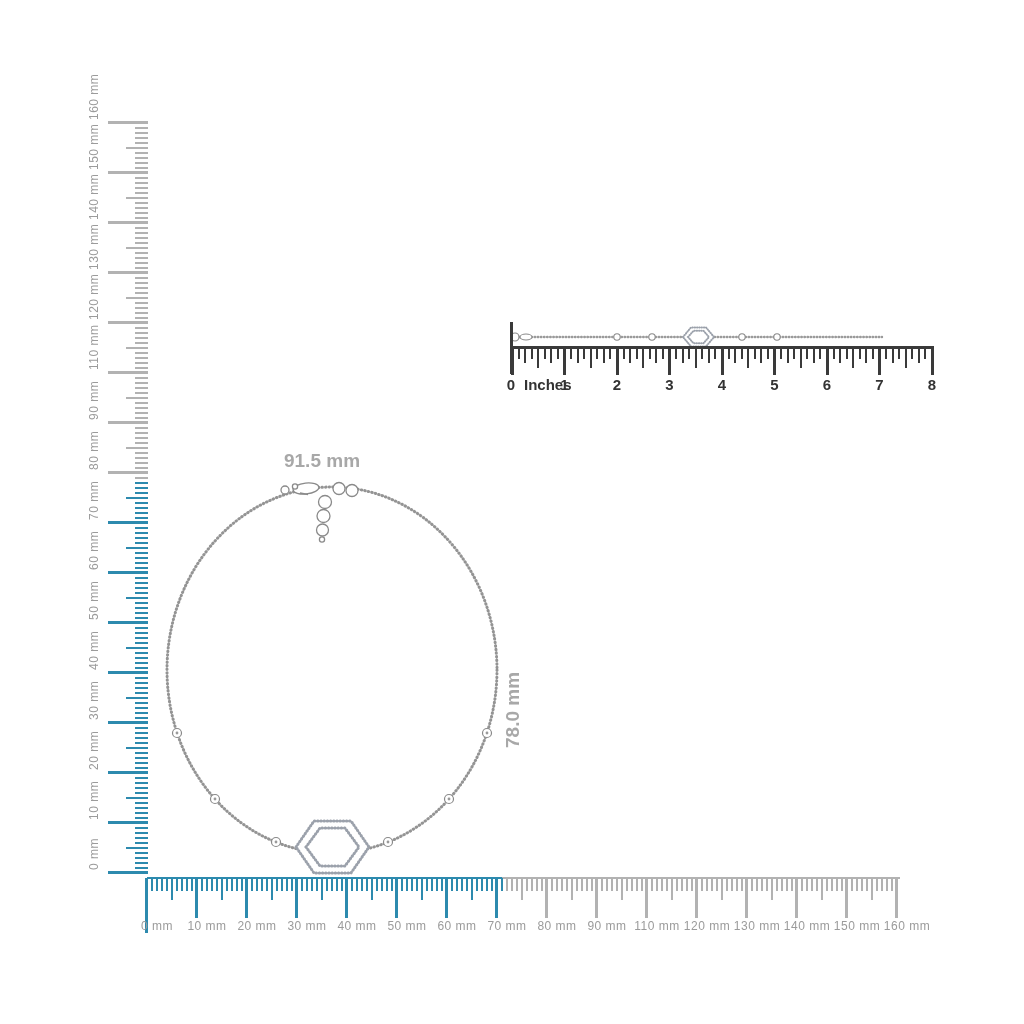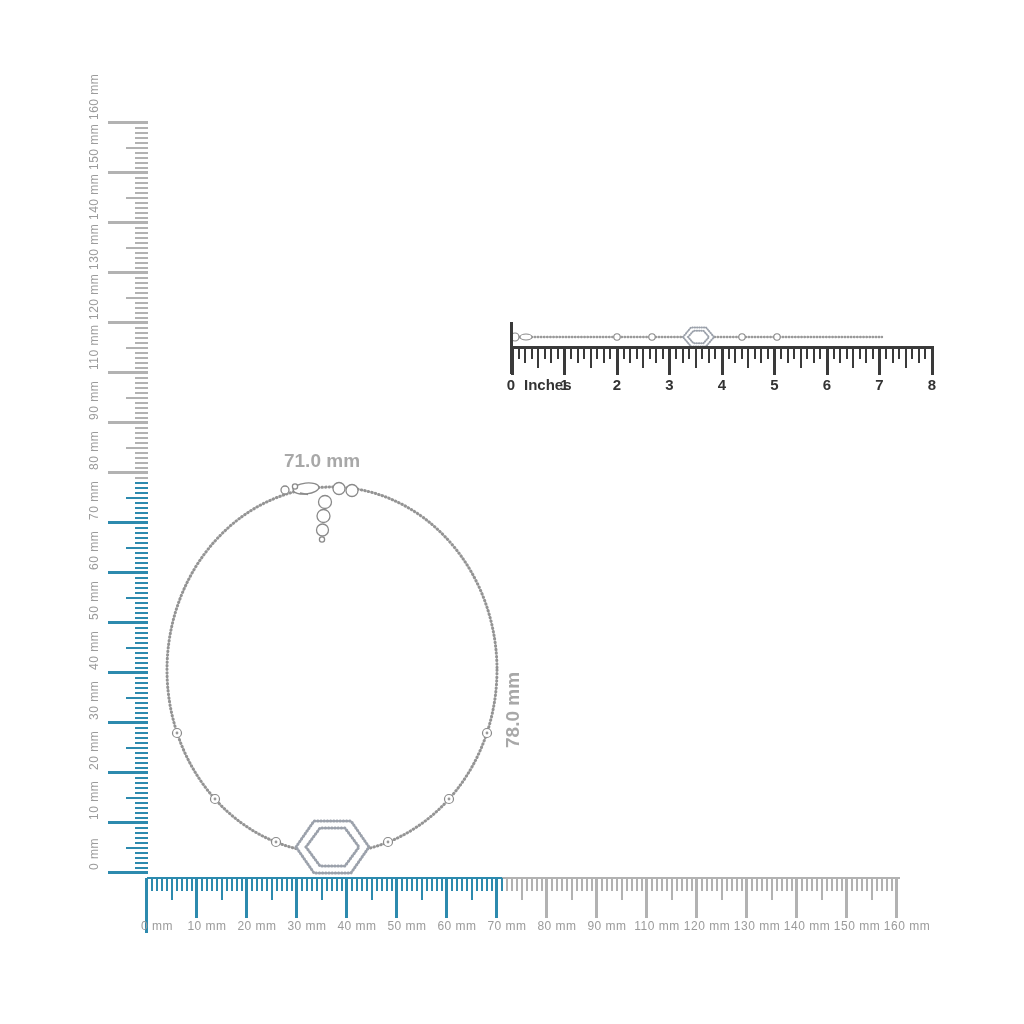--- a/index.html
+++ b/index.html
@@ -545,18 +545,18 @@
       <div class="inchnum" style="left: 722px;">4</div>
       <div class="inchnum" style="left: 774.5px;">5</div>
       <div class="inchnum" style="left: 827px;">6</div>
       <div class="inchnum" style="left: 879.5px;">7</div>
       <div class="inchnum" style="left: 932px;">8</div>
     </div>
 
   <div class="inchnum" id="inch-zero" style="left:511px">0</div>
   <div id="inches-unit">Inches</div>
 
-  <div id="width-measure">71.0 mm</div>
+  <div id="width-measure">91.5 mm</div>
   <div id="height-measure">
     <span>78.0 mm</span>
   </div>
 
 </div>
 
 </body></html>

